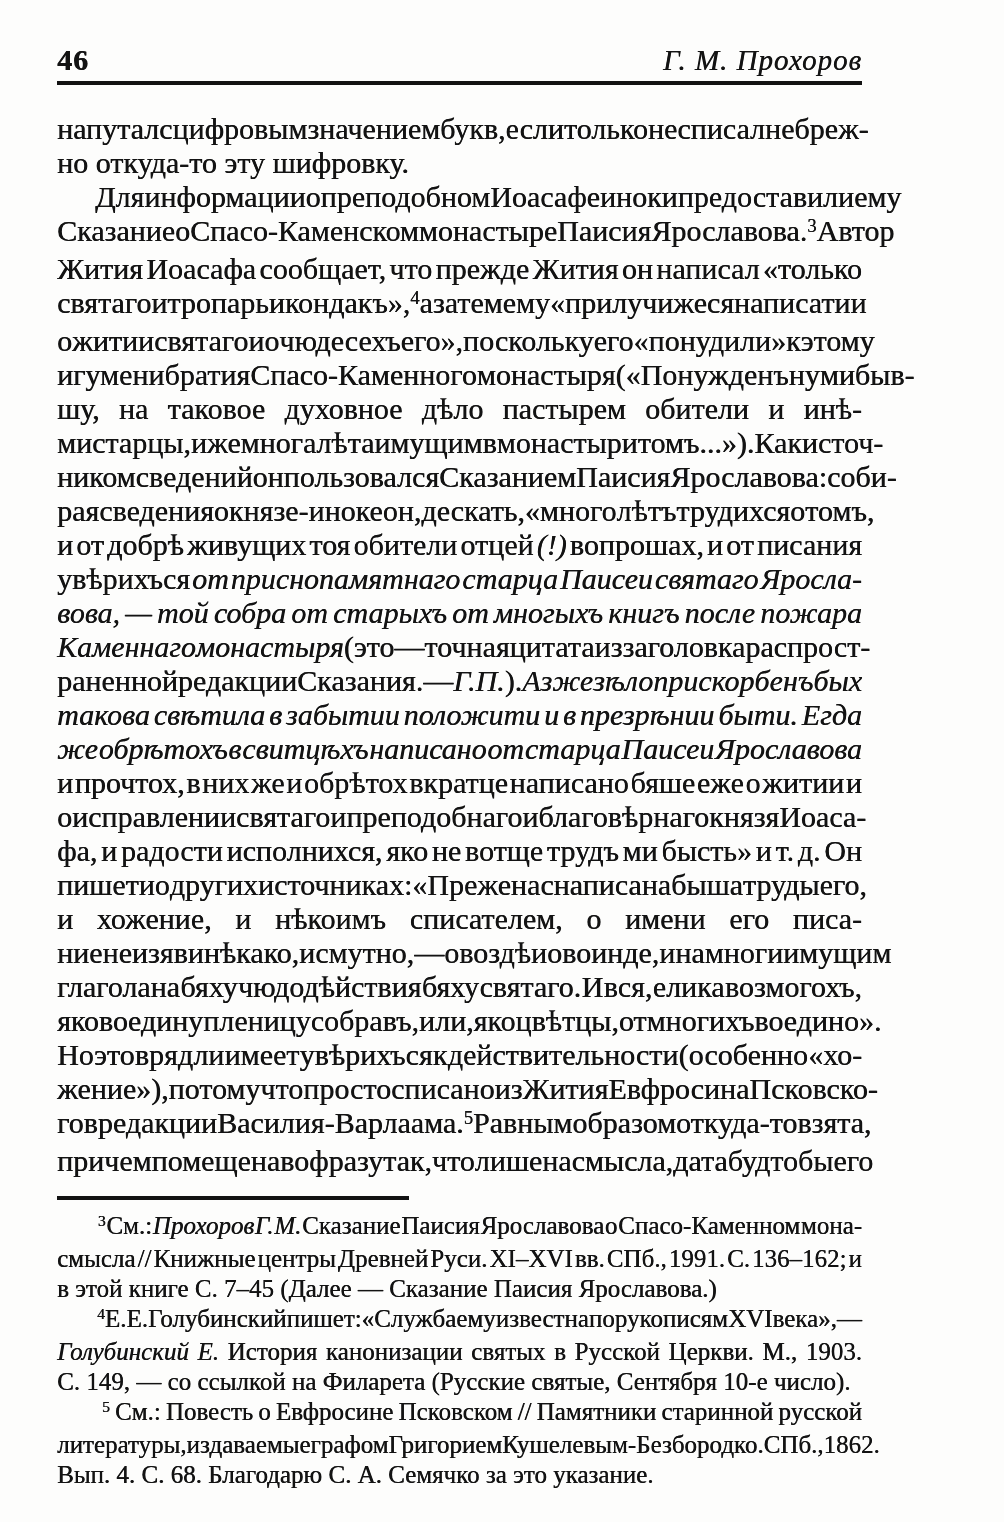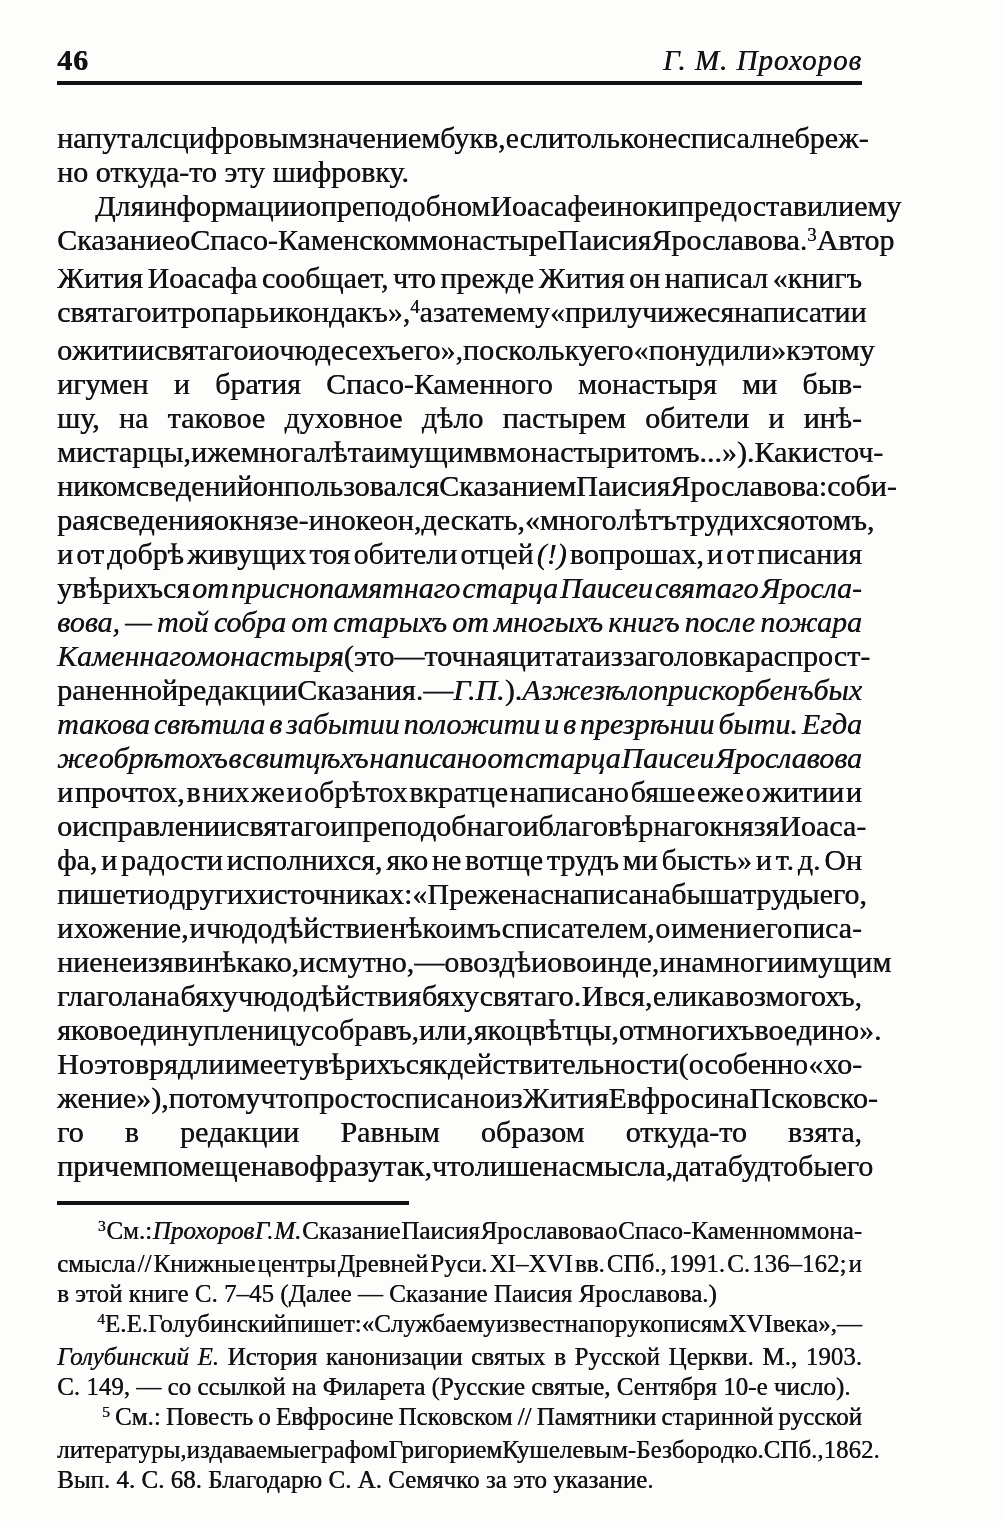--- a/index.html
+++ b/index.html
@@ -9,21 +9,21 @@
     font-family:"Liberation Serif","DejaVu Serif",serif;
     text-shadow:0.4px 0 0 currentColor; 
   }
   .page{padding:0 14px 0 57px;box-sizing:border-box;width:876px;}
   
   .header{margin-top:42px;position:relative;height:36px;line-height:36px;}
   .page-num{position:absolute;left:0;top:0;font-weight:bold;font-size:30px;letter-spacing:1px;}
   .running-title{text-align:right;font-style:italic;font-size:29px;letter-spacing:1px;}
   .header-rule{height:4px;background:#121212;margin-top:3px;}
   
-  .body-text{margin-top:36px;font-size:30px;}
+  .body-text{margin-top:27px;font-size:30px;}
   .tline{display:flex;justify-content:space-between;line-height:34px;white-space:nowrap;}
   .tline.tlast{display:block;}
   .word{flex:0 0 auto;}
   .ind{flex:0 0 auto;display:inline-block;width:38px;}
   .it{font-style:italic;}
   .sup{font-size:62%;position:relative;top:-0.5em;}
   
   .fn-sep{width:352px;height:4px;background:#121212;margin-top:18px;}
   .footnotes{margin-top:11px;font-size:25px;}
   .footnotes .tline{line-height:30px;}
@@ -75,21 +75,21 @@
       </div>
       <div class="tline">
         <span class="word">Жития</span>
         <span class="word">Иоасафа</span>
         <span class="word">сообщает,</span>
         <span class="word">что</span>
         <span class="word">прежде</span>
         <span class="word">Жития</span>
         <span class="word">он</span>
         <span class="word">написал</span>
-        <span class="word">«книгъ</span>
+        <span class="word">«только</span>
       </div>
       <div class="tline">
         <span class="word">святаго</span>
         <span class="word">и</span>
         <span class="word">тропарь</span>
         <span class="word">и</span>
         <span class="word">кондакъ»,<span class="sup">4</span></span>
         <span class="word">а</span>
         <span class="word">затем</span>
         <span class="word">ему</span>
@@ -112,20 +112,21 @@
         <span class="word">«понудили»</span>
         <span class="word">к</span>
         <span class="word">этому</span>
       </div>
       <div class="tline">
         <span class="word">игумен</span>
         <span class="word">и</span>
         <span class="word">братия</span>
         <span class="word">Спасо-Каменного</span>
         <span class="word">монастыря</span>
+        <span class="word">(«Понужденъну</span>
         <span class="word">ми</span>
         <span class="word">быв-</span>
       </div>
       <div class="tline">
         <span class="word">шу,</span>
         <span class="word">на</span>
         <span class="word">таковое</span>
         <span class="word">духовное</span>
         <span class="word">дѣло</span>
         <span class="word">пастырем</span>
@@ -305,21 +306,20 @@
         <span class="word">нас</span>
         <span class="word">написана</span>
         <span class="word">быша</span>
         <span class="word">труды</span>
         <span class="word">его,</span>
       </div>
       <div class="tline">
         <span class="word">и</span>
         <span class="word">хожение,</span>
         <span class="word">и</span>
-        <span class="word">чюдодѣйствие</span>
         <span class="word">нѣкоимъ</span>
         <span class="word">списателем,</span>
         <span class="word">о</span>
         <span class="word">имени</span>
         <span class="word">его</span>
         <span class="word">писа-</span>
       </div>
       <div class="tline">
         <span class="word">ние</span>
         <span class="word">не</span>
@@ -382,20 +382,21 @@
         <span class="word">списано</span>
         <span class="word">из</span>
         <span class="word">Жития</span>
         <span class="word">Евфросина</span>
         <span class="word">Псковско-</span>
       </div>
       <div class="tline">
         <span class="word">го</span>
         <span class="word">в</span>
         <span class="word">редакции</span>
+        <span class="word">Василия-Варлаама.<span class="sup">5</span></span>
         <span class="word">Равным</span>
         <span class="word">образом</span>
         <span class="word">откуда-то</span>
         <span class="word">взята,</span>
       </div>
       <div class="tline">
         <span class="word">причем</span>
         <span class="word">помещена</span>
         <span class="word">во</span>
         <span class="word">фразу</span>

